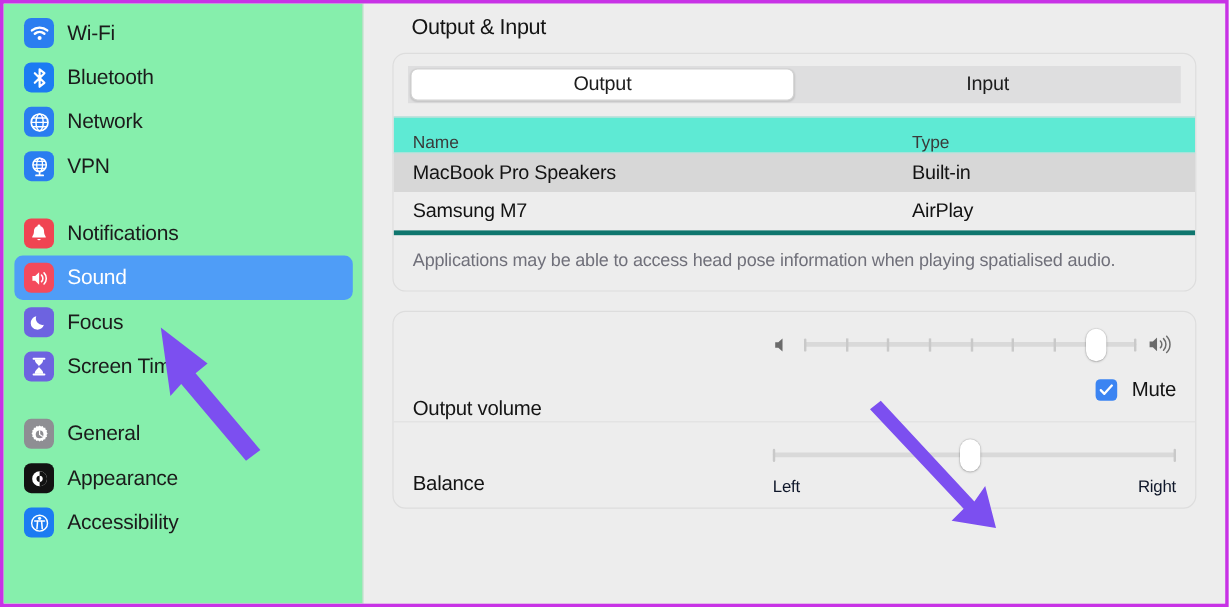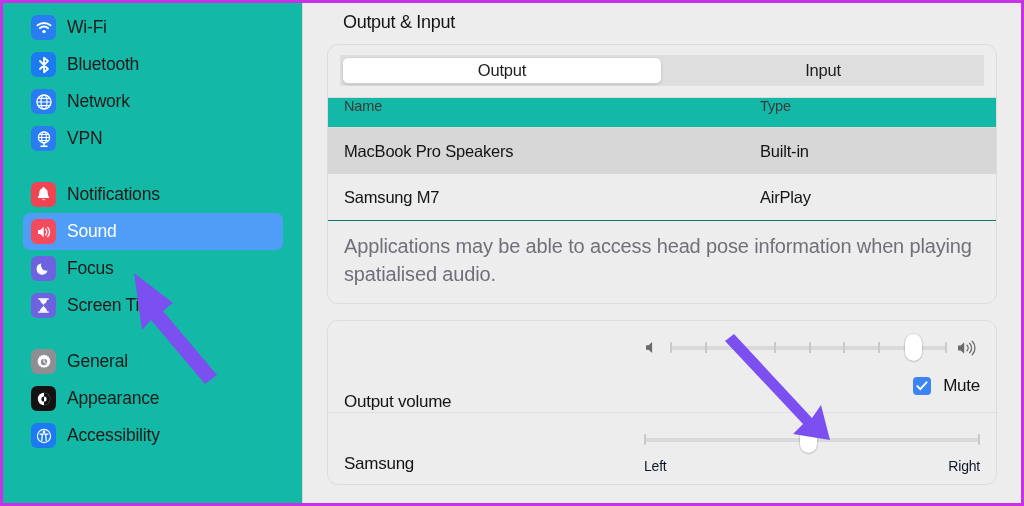--- a/index.html
+++ b/index.html
@@ -19,22 +19,22 @@
     border: 3px solid #c832e6;
     background: #ececec;
     overflow: hidden;
     display: flex;
   }
 
   
   #sidebar {
     width: 300px;
     height: 100%;
-    background: #14b8a6;
-    padding: 0 20px;
+    background: #86efac;
+    padding: 0 9px;
     flex: 0 0 300px;
     position: relative;
     overflow: hidden;
   }
   #sidebar-divider {
     position: absolute;
     right: 0; top: 0; bottom: 0;
     width: 1px;
     background: #d6d6d6;
   }
@@ -118,51 +118,51 @@
     background: #ffffff;
     border: 1px solid #d2d2d2;
     box-shadow: 0 1px 1.5px rgba(0,0,0,0.13);
   }
 
   
   #device-table { width: 100%; }
   .tbl-head {
     display: flex;
     height: 31px;
-    align-items: flex-start;
-    background: #14b8a6;
+    align-items: flex-end;
+    background: #5eead4;
     border-top: 1px solid #dcdcdc;
     border-bottom: 1px solid #dcdcdc;
   }
   .tbl-row {
     display: flex;
-    height: 46px;
+    height: 32px;
     align-items: center;
   }
   .tbl-row.selected { background: #d7d7d7; }
   .c-name { width: 432px; padding-left: 16px; }
   .c-type { flex: 1; }
   .th {
     font-size: 14.5px;
     color: #3a3a3a;
     letter-spacing: -0.1px;
   }
   .td {
     font-size: 16.5px;
     color: #131313;
     letter-spacing: -0.2px;
   }
 
   #table-note {
-    font-size: 20px;
+    font-size: 15px;
     color: #70707a;
     line-height: 1.42;
     padding: 11px 16px 14px 16px;
     letter-spacing: -0.15px;
-    border-top: 1px solid #0f766e;
+    border-top: 4px solid #0f766e;
   }
 
   
   #sliders-card { margin-top: 16px; }
 
   .slider-row {
     display: flex;
     align-items: flex-end;
     padding: 16px 16px 0 16px;
     min-height: 55px;
@@ -477,21 +477,21 @@
               </svg>
             </span>
             <span id="mute-label">Mute</span>
           </div>
         </div>
       </div>
 
       <div id="card-divider"></div>
 
       <div class="slider-row" style="padding-bottom:10px">
-        <div class="slider-label">Samsung</div>
+        <div class="slider-label">Balance</div>
         <div class="slider-area">
           <div class="slider-line">
             <div class="track-wrap">
               <div class="track"></div>
               <div class="cap" style="left:0"></div>
               <div class="cap" style="right:0"></div>
               <div class="thumb" id="balance-thumb" style="left: calc(49% - 8.5px);"></div>
             </div>
           </div>
           <div id="balance-ends">

